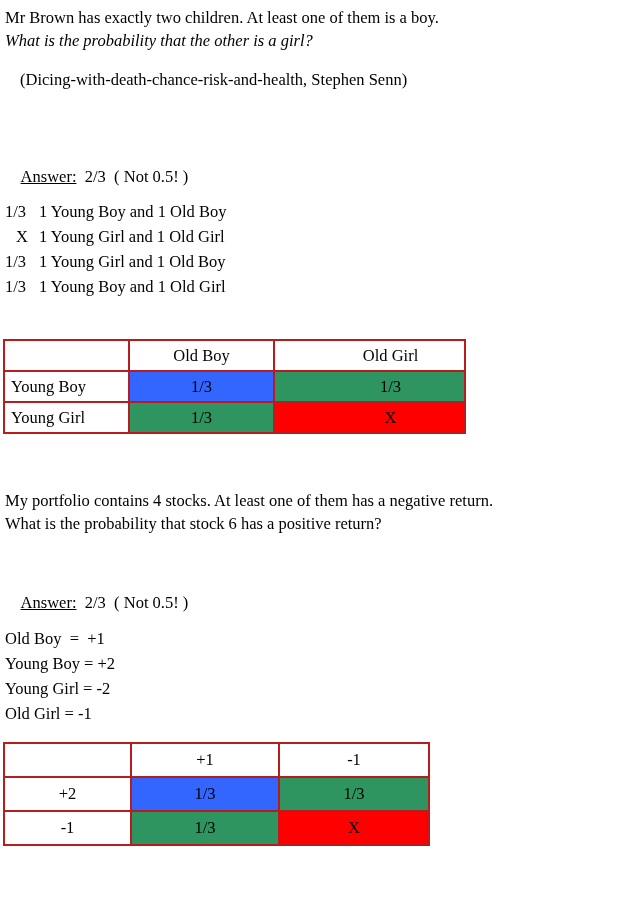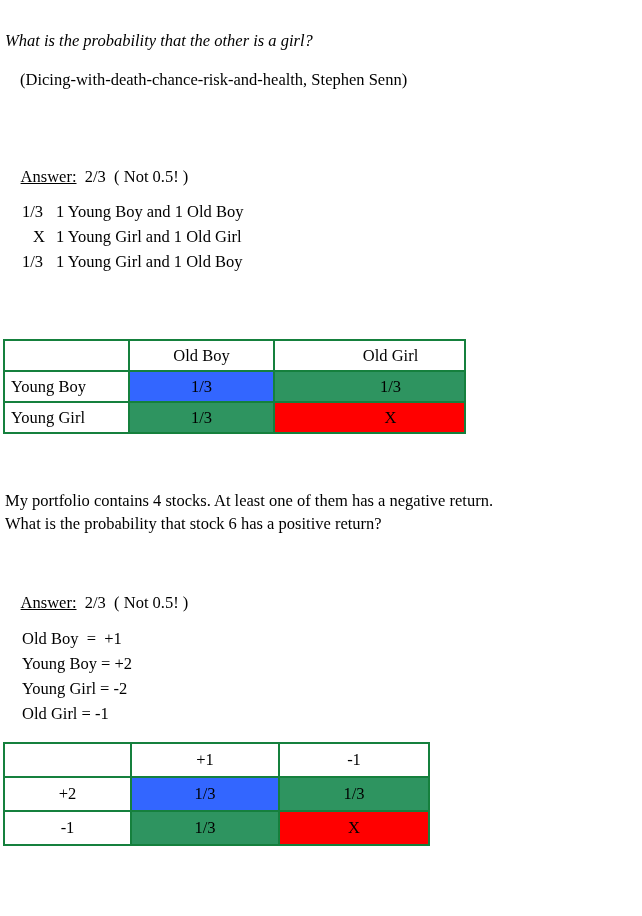--- a/index.html
+++ b/index.html
@@ -30,42 +30,42 @@
   }
   .u { text-decoration: underline; }
 
   
   #q1-line1 { left: 5px; top: 6px; }
   #q1-line2 { left: 5px; top: 29px; font-style: italic; }
   #q1-source { left: 20px; top: 68px; }
 
   #a1-row { left: 5px; top: 142px; }
 
-  .listblock { position: absolute; left: 22px; font-size: 16.5px; line-height: 25px; }
+  .listblock { position: absolute; left: 5px; font-size: 16.5px; line-height: 25px; }
   #list1 { top: 199px; }
   .listrow { display: block; white-space: pre; }
   .lcol1 { display: inline-block; width: 34px; text-align: left; }
   .lcol1.cx { text-align: center; width: 34px; }
 
   #q2-line1 { left: 5px; top: 489px; }
   #q2-line2 { left: 5px; top: 512px; }
   #a2-row  { left: 5px; top: 568px; }
 
   #list2 { top: 626px; }
 
   
   table.grid {
     position: absolute;
     border-collapse: collapse;
     table-layout: fixed;
     font-size: 16.5px;
     background: #fff;
   }
   table.grid td {
-    border: 2px solid #15803d;
+    border: 2px solid #b91c1c;
     padding: 0 6px;
     color: #000;
     background: #fff;
   }
   
   #table1 { left: 3px; top: 339px; }
   #table1 td { height: 29px; }
   #table1 .c0 { width: 111px; margin-top: 19px; }
   #table1 .c1 { width: 131px; }
   #table1 .c2 { width: 135px; padding-left: 48px; }
@@ -86,31 +86,33 @@
   td.fill-blue  { background: #3366ff !important; }
   td.fill-green { background: #2e9460 !important; }
   td.fill-red   { background: #ff0000 !important; }
   td.fill-white { background: #ffffff !important; }
 </style>
 </head>
 <body>
 
 <div class="page">
 
+  <div class="txt" id="q1-line1">Mr Brown has exactly two children. At least one of them is a boy.</div>
   <div class="txt" id="q1-line2">What is the probability that the other is a girl?</div>
   <div class="txt" id="q1-source">(Dicing-with-death-chance-risk-and-health, Stephen Senn)</div>
 
   <div class="txt" id="a1-row">
     <span class="u">Answer:</span><span>  </span><span>2/3</span><span>  </span><span>( Not 0.5! )</span>
   </div>
 
   <div class="listblock" id="list1">
     <span class="listrow"><span class="lcol1">1/3</span><span>1 Young Boy and 1 Old Boy</span></span>
     <span class="listrow"><span class="lcol1 cx">X</span><span>1 Young Girl and 1 Old Girl</span></span>
     <span class="listrow"><span class="lcol1">1/3</span><span>1 Young Girl and 1 Old Boy</span></span>
+    <span class="listrow"><span class="lcol1">1/3</span><span>1 Young Boy and 1 Old Girl</span></span>
   </div>
 
   <table class="grid" id="table1">
     <tbody>
       <tr>
         <td class="c0 fill-white"></td>
         <td class="c1 colhead fill-white">Old Boy</td>
         <td class="c2 colhead fill-white">Old Girl</td>
       </tr>
       <tr>

